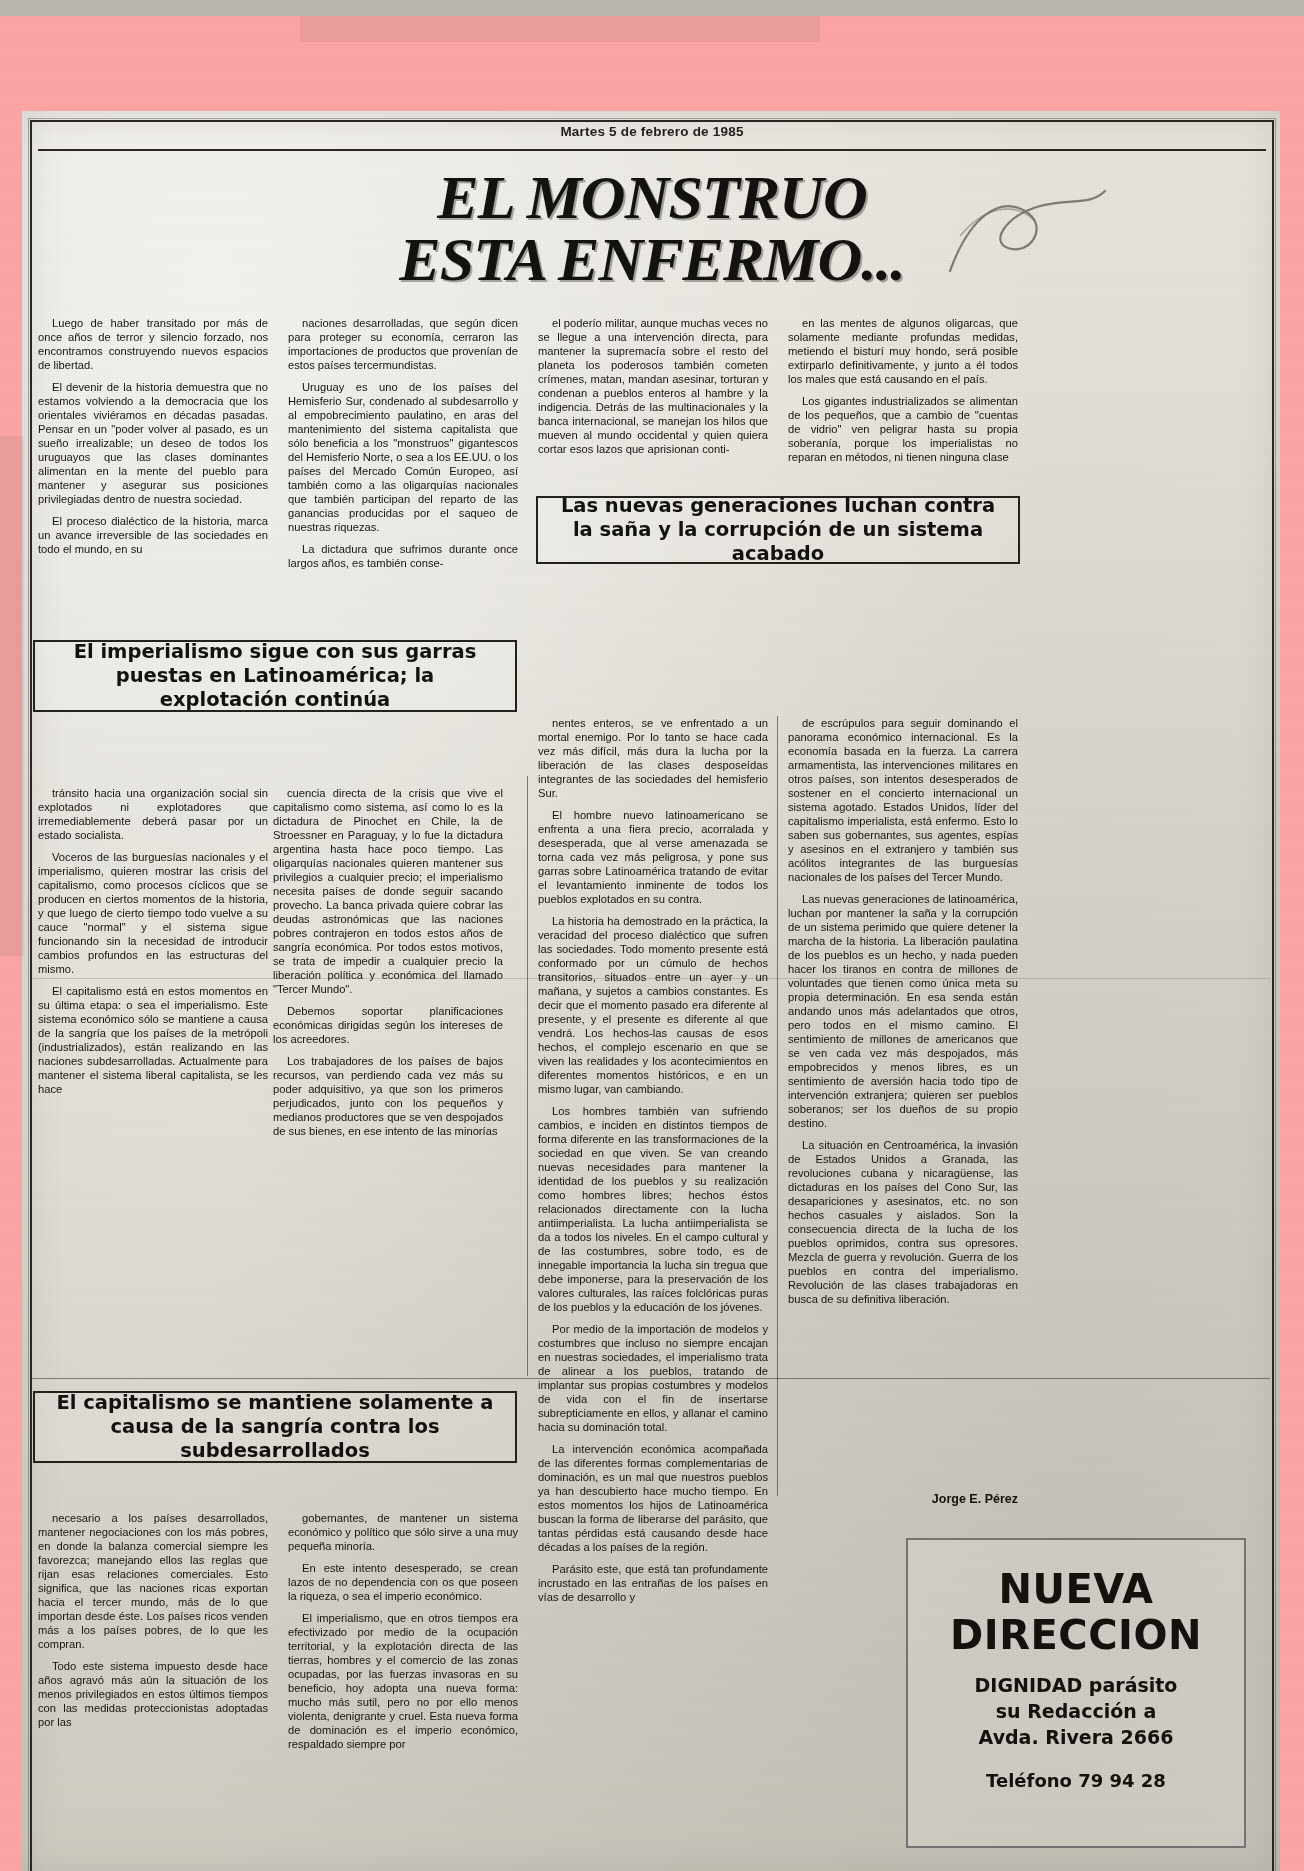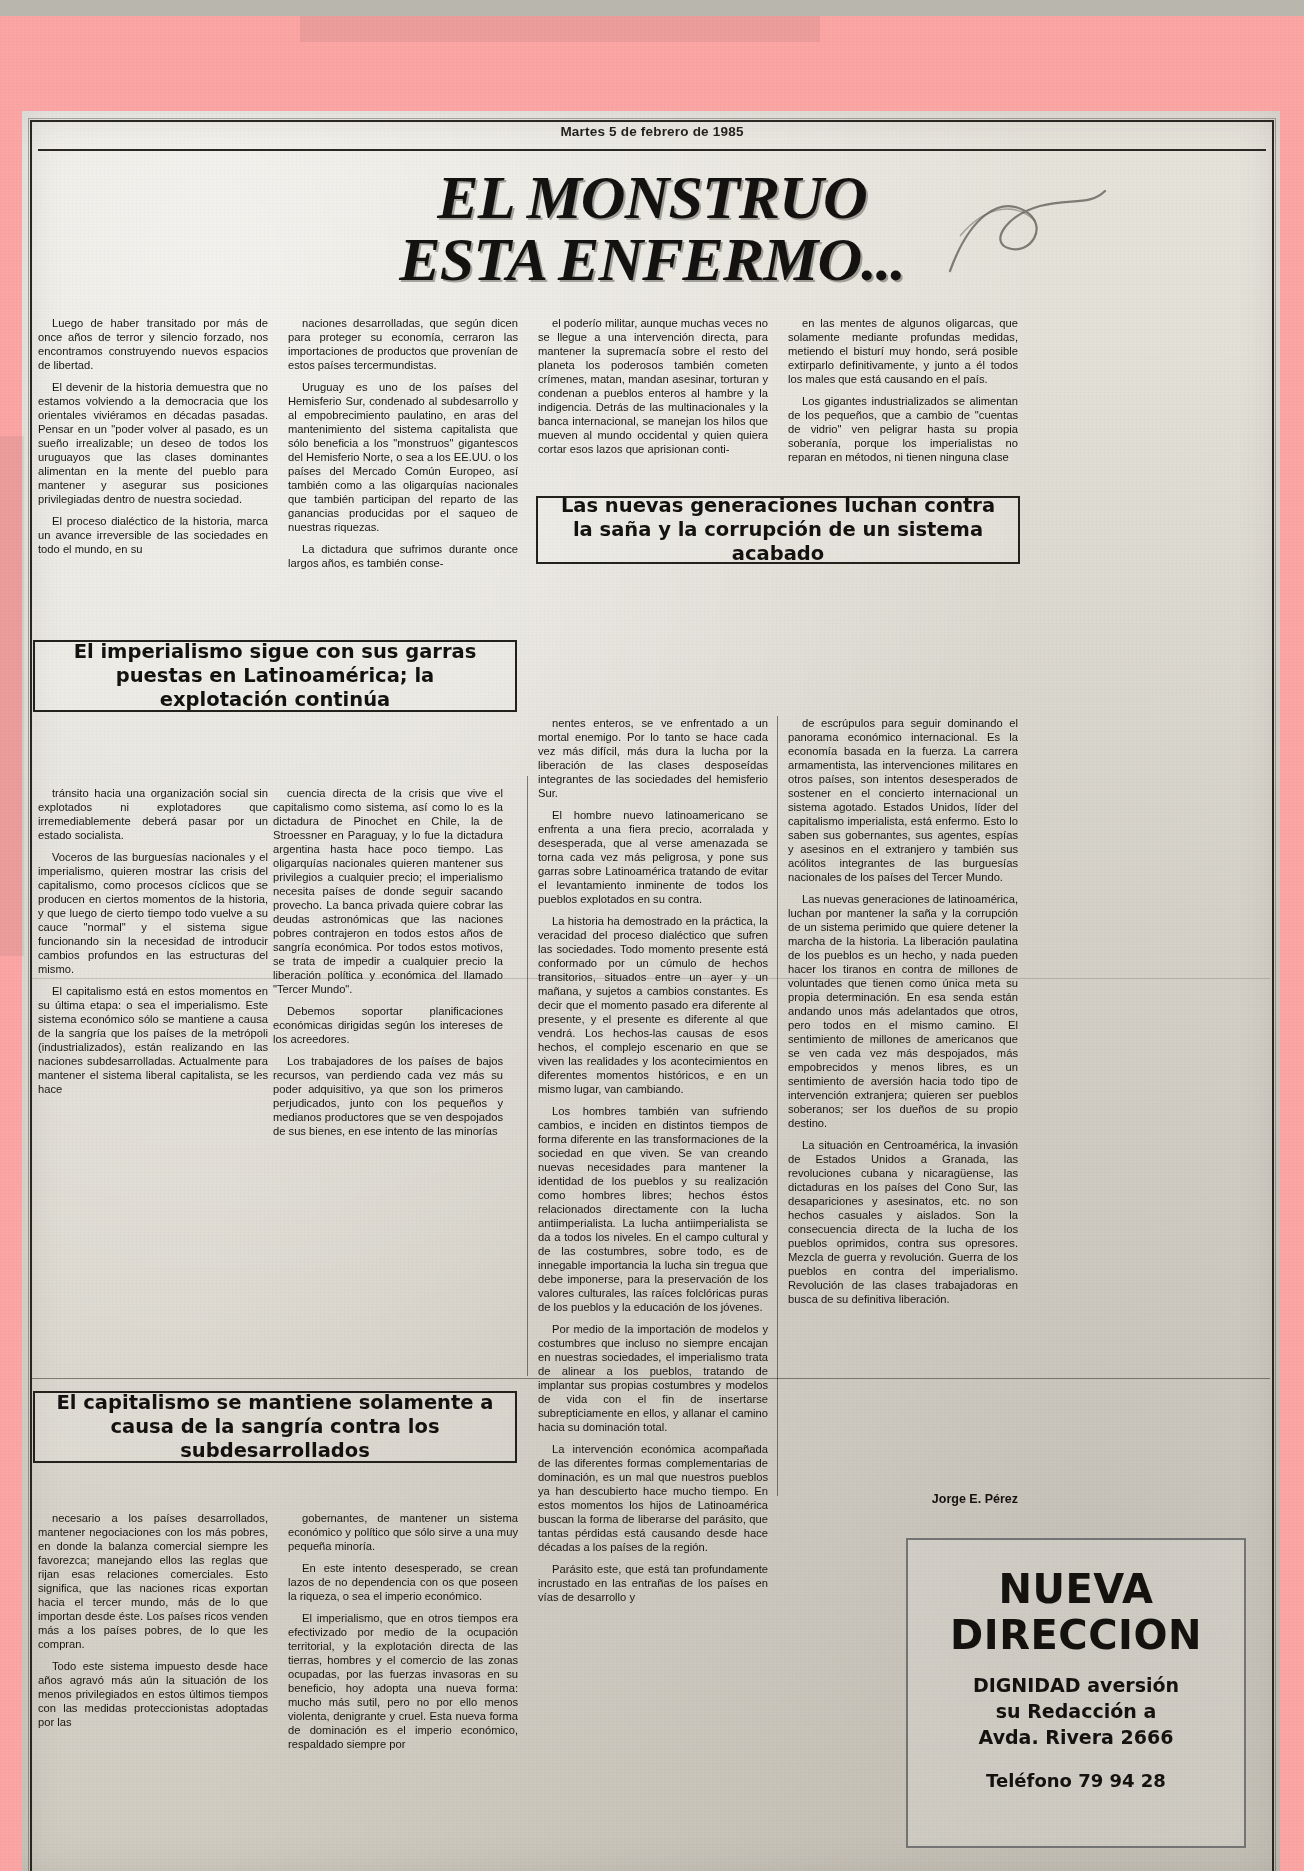--- a/index.html
+++ b/index.html
@@ -265,21 +265,21 @@
 
   <div class="col" style="left:288px; top:1495px; width:230px;">
     <p>gobernantes, de mantener un sistema económico y político que sólo sirve a una muy pequeña minoría.</p>
     <p>En este intento desesperado, se crean lazos de no dependencia con os que poseen la riqueza, o sea el imperio económico.</p>
     <p>El imperialismo, que en otros tiempos era efectivizado por medio de la ocupación territorial, y la explotación directa de las tierras, hombres y el comercio de las zonas ocupadas, por las fuerzas invasoras en su beneficio, hoy adopta una nueva forma: mucho más sutil, pero no por ello menos violenta, denigrante y cruel. Esta nueva forma de dominación es el imperio económico, respaldado siempre por</p>
   </div>
 
   <div class="ad" style="left:906px; top:1522px; width:340px; height:310px; padding-top:26px;">
     <div class="ad-l1">NUEVA</div>
     <div class="ad-l2">DIRECCION</div>
-    <div class="ad-body">DIGNIDAD aversión</div>
+    <div class="ad-body">DIGNIDAD parásito</div>
     <div class="ad-body">su Redacción a</div>
     <div class="ad-body">Avda. Rivera 2666</div>
     <div class="ad-phone">Teléfono 79 94 28</div>
   </div>
 
   <div class="vline" style="left:527px; top:760px; height:600px;"></div>
   <div class="vline" style="left:777px; top:700px; height:780px;"></div>
   <div class="hline" style="left:30px; top:1362px; width:1240px;"></div>
   <div class="hline" style="left:30px; top:962px; width:1240px; opacity:.35;"></div>
 

